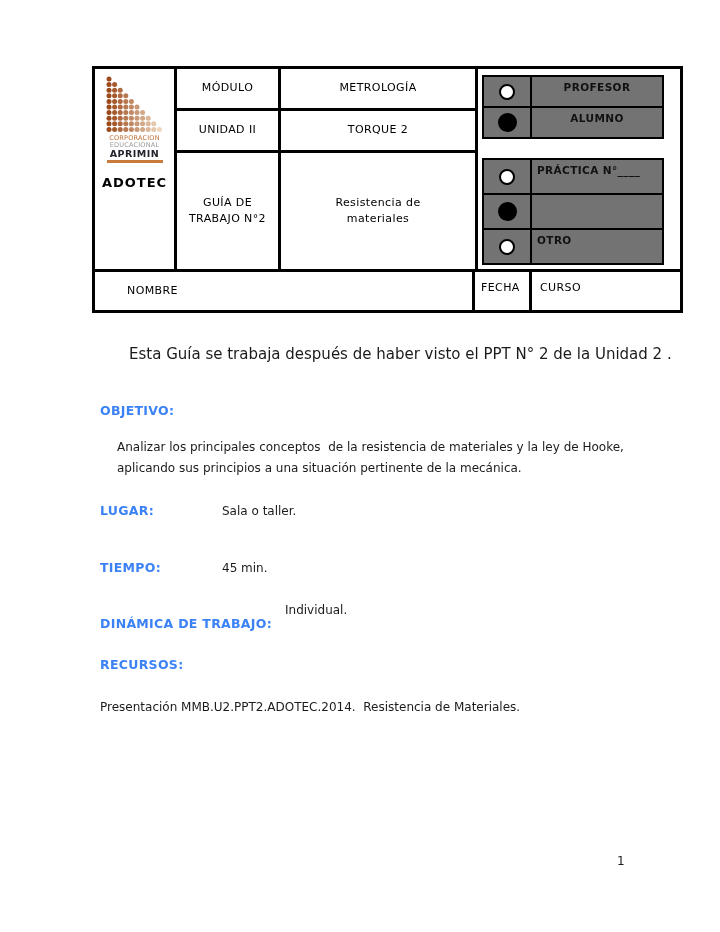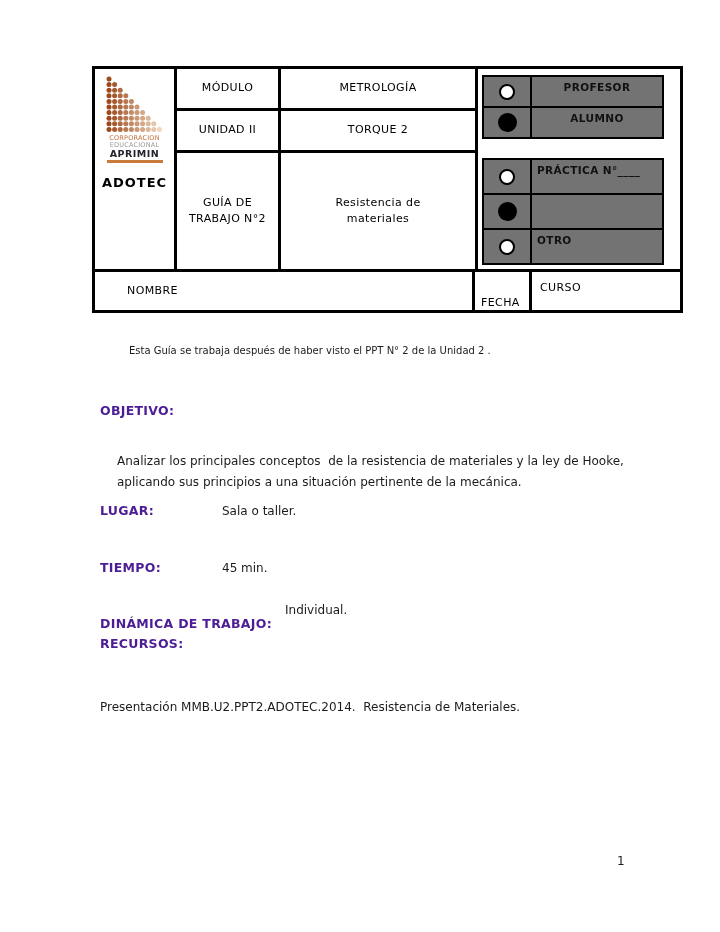--- a/index.html
+++ b/index.html
@@ -41,34 +41,34 @@
   .chkrow:not(:last-child) { border-bottom:2px solid #000; }
   .chkcell { width:48px; border-right:2px solid #000; display:flex; align-items:center; justify-content:center; }
   .dot { width:16px; height:16px; border:2px solid #000; border-radius:50%; background:#fff; }
   .dot.filled { background:#000; width:19px; height:19px; }
   .chklabel { flex:1; font-weight:bold; font-size:10.5px; letter-spacing:.4px; padding-top:4px; white-space:pre; }
   .lab-center { text-align:center; }
   .lab-left { text-align:left; padding-left:5px; }
 
   .h-bottom { height:41px; border-top:3px solid #000; display:flex; }
   .nombre-cell { width:380px; border-right:3px solid #000; display:flex; align-items:center; padding-left:32px; }
-  .fecha-cell  { width:57px;  border-right:3px solid #000; padding:19px 0 0 6px; }
+  .fecha-cell  { width:57px;  border-right:3px solid #000; padding:4px 0 0 6px; }
   .curso-cell  { flex:1; padding:4px 0 0 8px; }
 
   
   .abs { position:absolute; }
-  .intro { left:129px; top:345px; font-size:10px; color:#1b1b1b; white-space:pre; }
-  .sec-label { font-weight:bold; font-size:12.5px; letter-spacing:.3px; color:#4c1d95; white-space:pre; }
+  .intro { left:129px; top:345px; font-size:15px; color:#1b1b1b; white-space:pre; }
+  .sec-label { font-weight:bold; font-size:12.5px; letter-spacing:.3px; color:#3b82f6; white-space:pre; }
   .body-text { font-size:12px; color:#1b1b1b; white-space:pre; }
   .obj-label { left:100px; top:403px; }
-  .obj-par   { left:117px; top:451px; line-height:21px; }
+  .obj-par   { left:117px; top:437px; line-height:21px; }
   .lugar-label { left:100px; top:503px; }   .lugar-value { left:222px; top:504px; }
   .tiempo-label { left:100px; top:560px; }  .tiempo-value { left:222px; top:561px; }
   .din-label { left:100px; top:616px; }     .din-value { left:285px; top:603px; }
-  .rec-label { left:100px; top:636px; }
+  .rec-label { left:100px; top:657px; }
   .rec-value { left:100px; top:700px; }
   .page-num { left:617px; top:854px; font-size:12px; color:#1b1b1b; }
 </style>
 </head>
 <body>
 
 <div class="page">
 
   <div class="htable">
     <div class="h-top">

